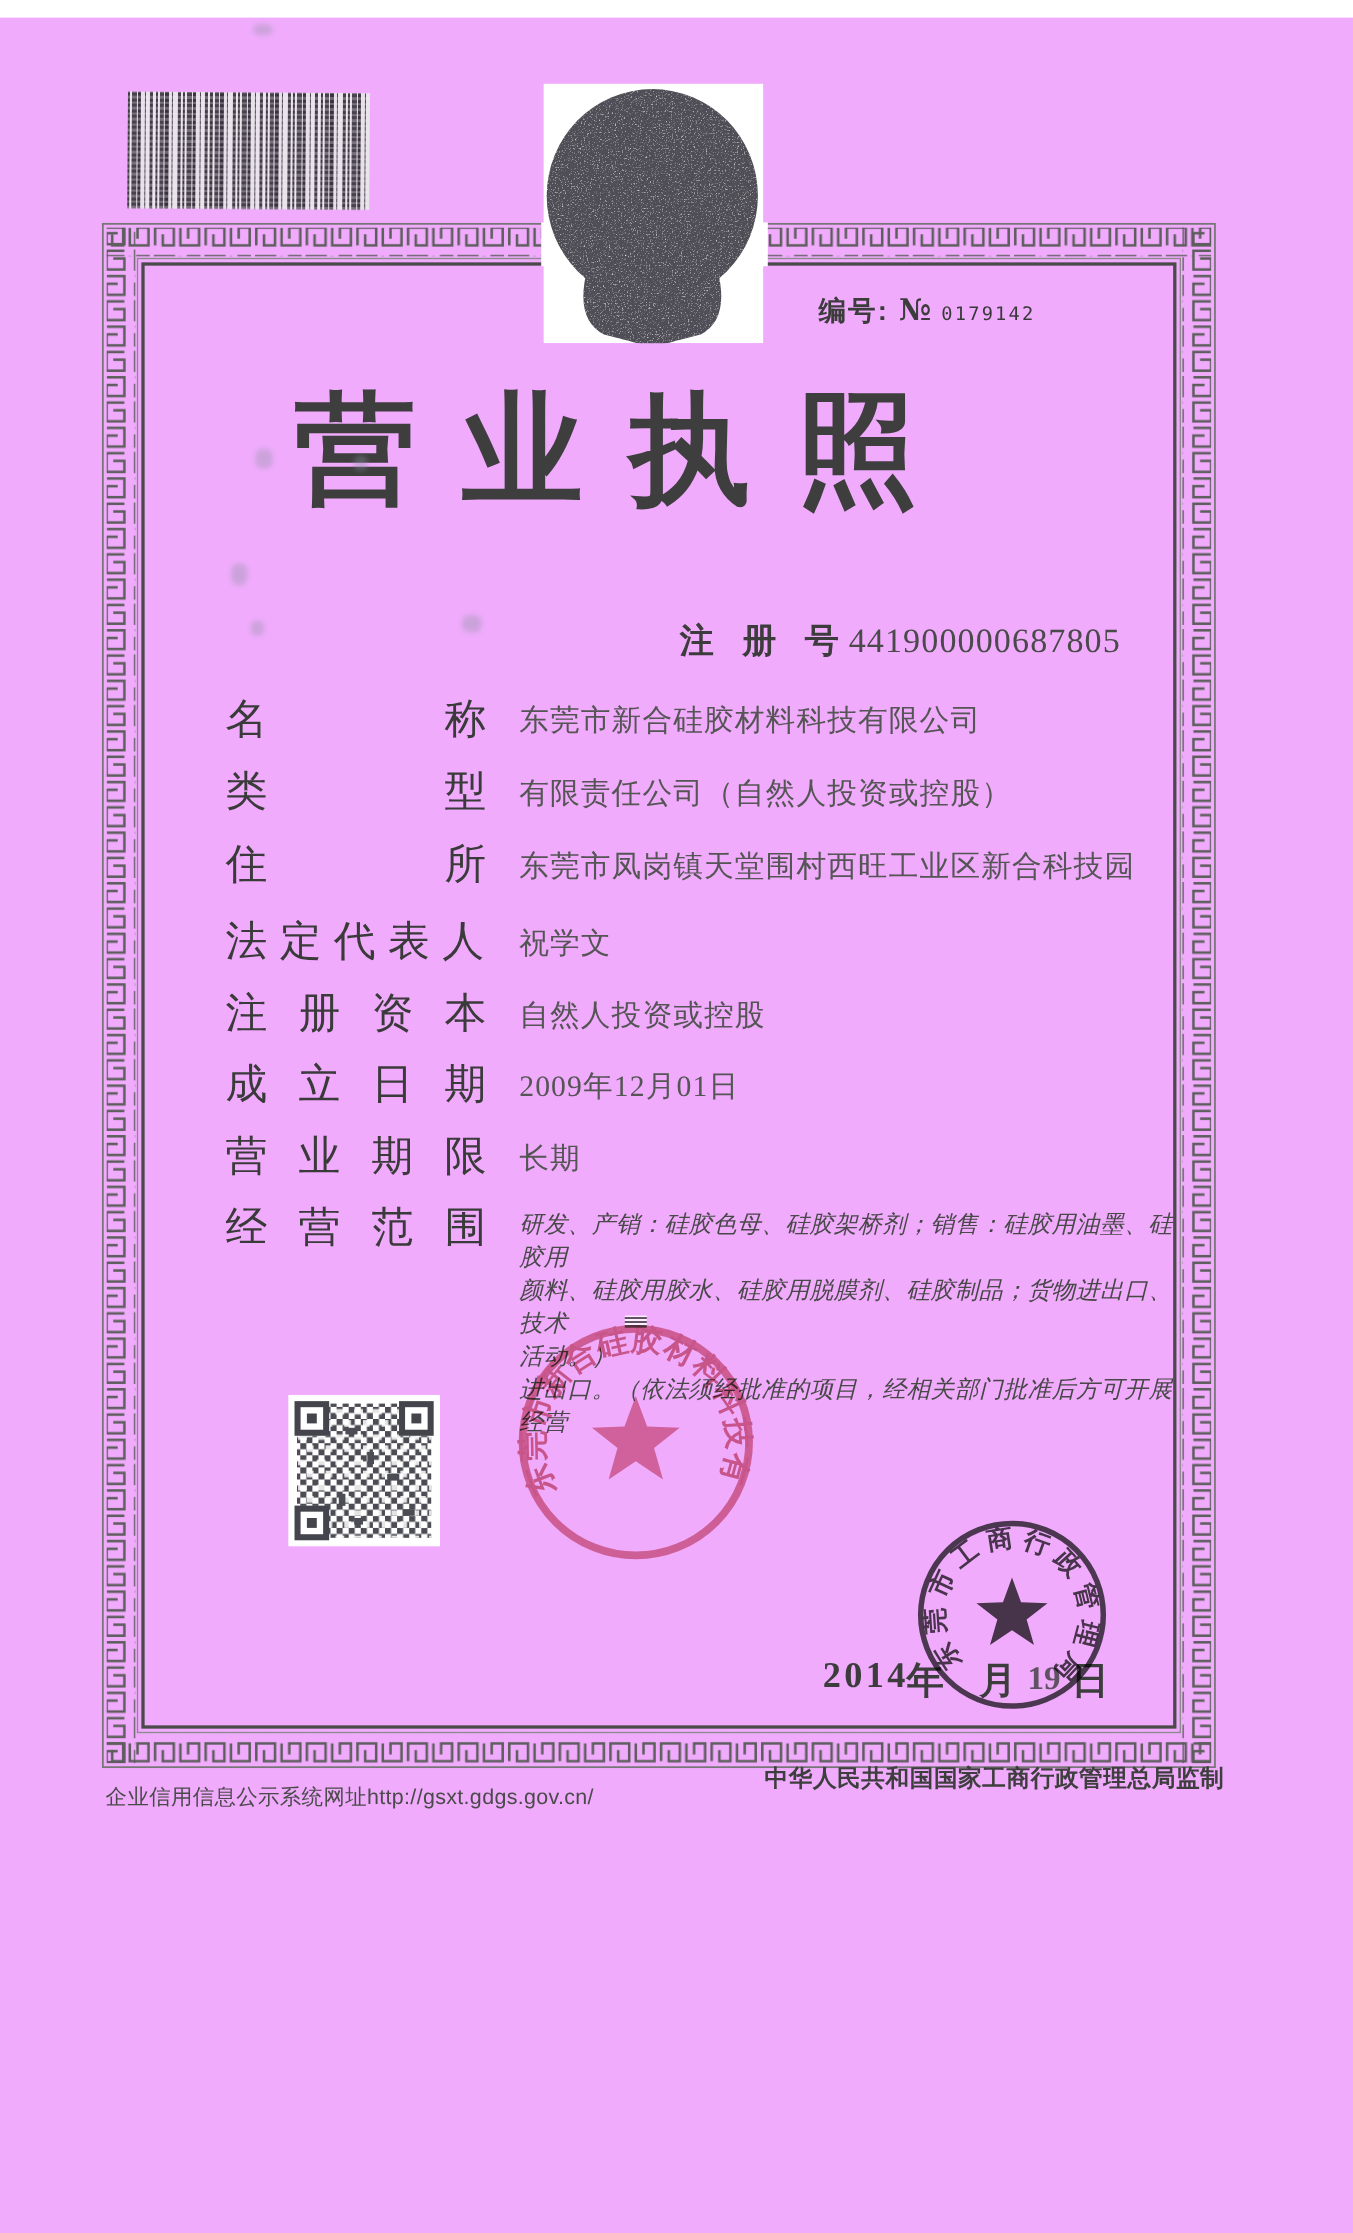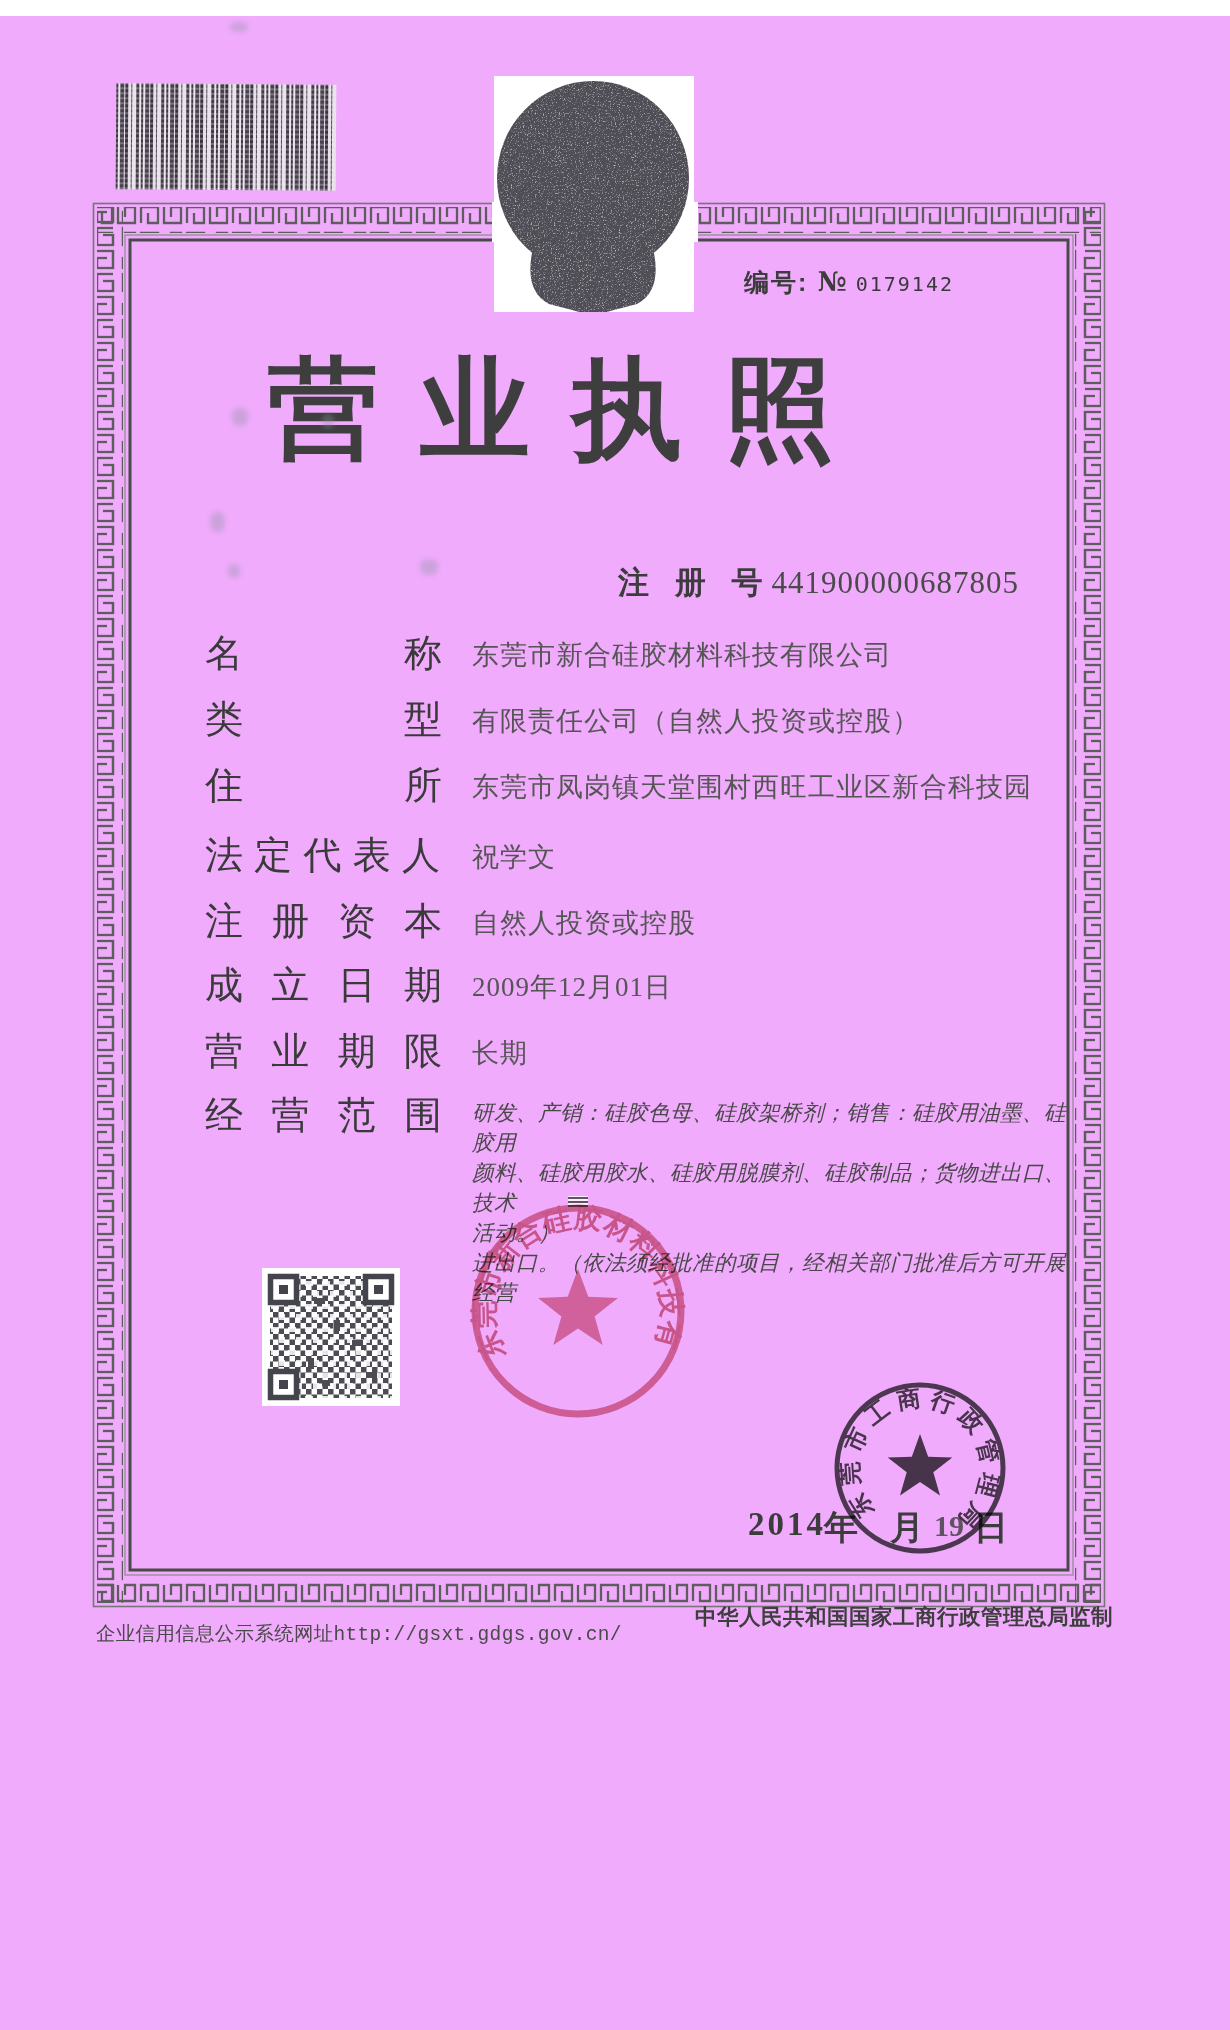--- a/index.html
+++ b/index.html
@@ -21,21 +21,21 @@
       repeating-linear-gradient(90deg,#26262a 0 2px,#f4f4f4 2px 4px,#303036 4px 8px,#f1f1f1 8px 9px,#1f1f24 9px 12px,#eeeeee 12px 15px,#35353b 15px 16px,#f2f2f2 16px 20px,#2a2a2e 20px 23px,#f5f5f5 23px 25px);
     filter:blur(.4px) contrast(.92);
     opacity:.9;
     transform:rotate(.4deg);
   }
 
   
   .serial{left:744px;top:250px;display:flex;align-items:baseline;gap:9px;color:#3c3c3c;}
   .serial .lab{font-size:25px;font-weight:600;letter-spacing:2px;}
   .serial .sign{font-size:27px;font-weight:700;font-family:"DejaVu Serif",serif;}
-  .serial .num{font-size:20px;font-family:"DejaVu Sans Mono",monospace;letter-spacing:2px;color:#393939;}
+  .serial .num{font-size:17px;font-family:"DejaVu Sans Mono",monospace;letter-spacing:2px;color:#393939;}
 
   
   .title{
     left:268px;top:324px;
     font-size:110px;line-height:1.25;
     letter-spacing:42px;font-weight:800;color:#3e3e3e;
     font-family:"Liberation Sans",sans-serif;
     filter:blur(.35px);
     white-space:nowrap;
   }
@@ -79,21 +79,21 @@
   
   .registrar{left:612px;top:1424px;font-size:41px;letter-spacing:17px;font-weight:600;color:#343434;font-family:"Liberation Serif",serif;white-space:nowrap;}
   .dateline span{position:absolute;color:#3c3c3c;font-weight:600;font-family:"Liberation Serif",serif;}
   .d-year{left:748px;top:1490px;font-size:33px;letter-spacing:3px;}
   .d-yu{left:824px;top:1489px;font-size:34px;}
   .d-mu{left:890px;top:1489px;font-size:34px;}
   .d-day{left:934px;top:1493px;font-size:30px;opacity:.8;}
   .d-du{left:974px;top:1489px;font-size:34px;}
 
   
-  .footer-left{left:96px;top:1604px;font-size:19.5px;color:#4a4a4a;letter-spacing:.3px;font-family:Liberation Mono, monospace;}
+  .footer-left{left:96px;top:1604px;font-size:19.5px;color:#4a4a4a;letter-spacing:.3px;font-family:Liberation Sans, sans-serif;}
   .footer-right{left:695px;top:1586px;font-size:21.5px;font-weight:600;color:#3e3e3e;letter-spacing:.5px;font-family:"Liberation Serif",serif;}
 
   
   .company-seal{left:450px;top:1167px;width:256px;height:256px;mix-blend-mode:multiply;filter:blur(.3px);}
   .registrar-stamp{left:820px;top:1352px;width:200px;height:200px;mix-blend-mode:multiply;filter:blur(.2px);}
   .qr{left:262px;top:1252px;width:138px;height:138px;filter:blur(.2px);}
   .emblem{left:494px;top:60px;width:200px;height:236px;}
 
   .smudge{position:absolute;background:#8b93a0;filter:blur(2.5px);opacity:.35;border-radius:40%;}
 </style>

